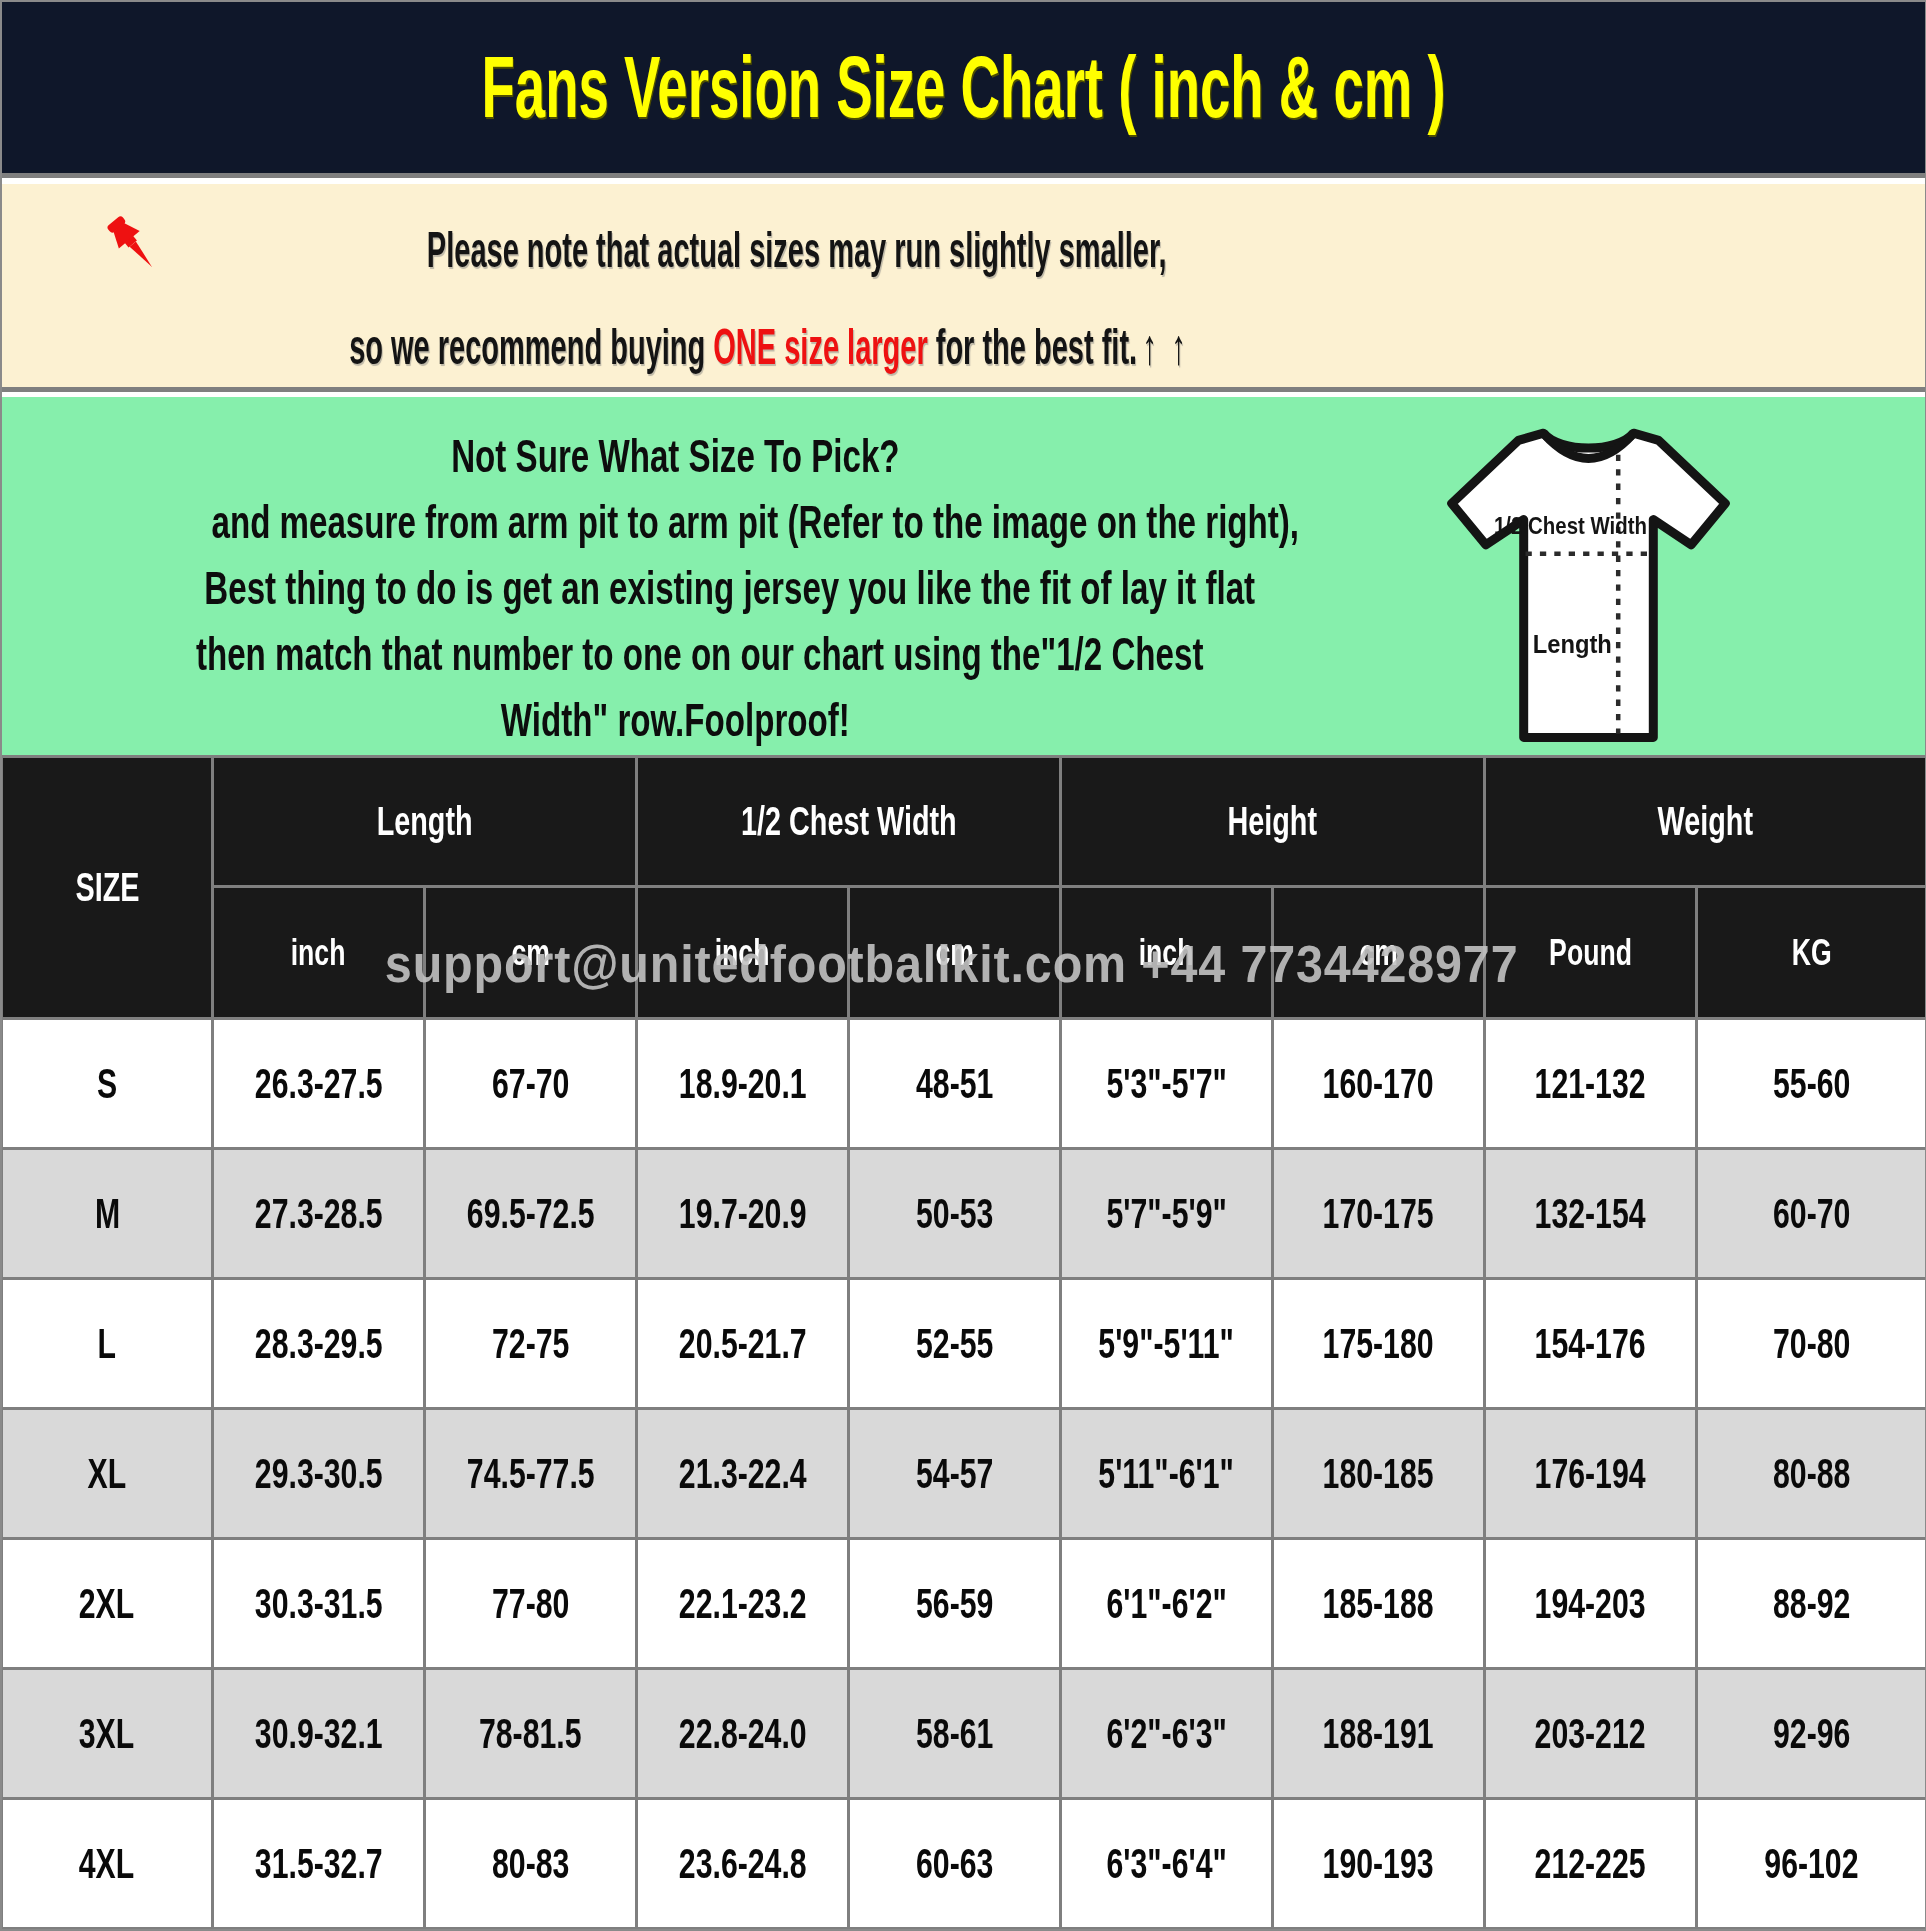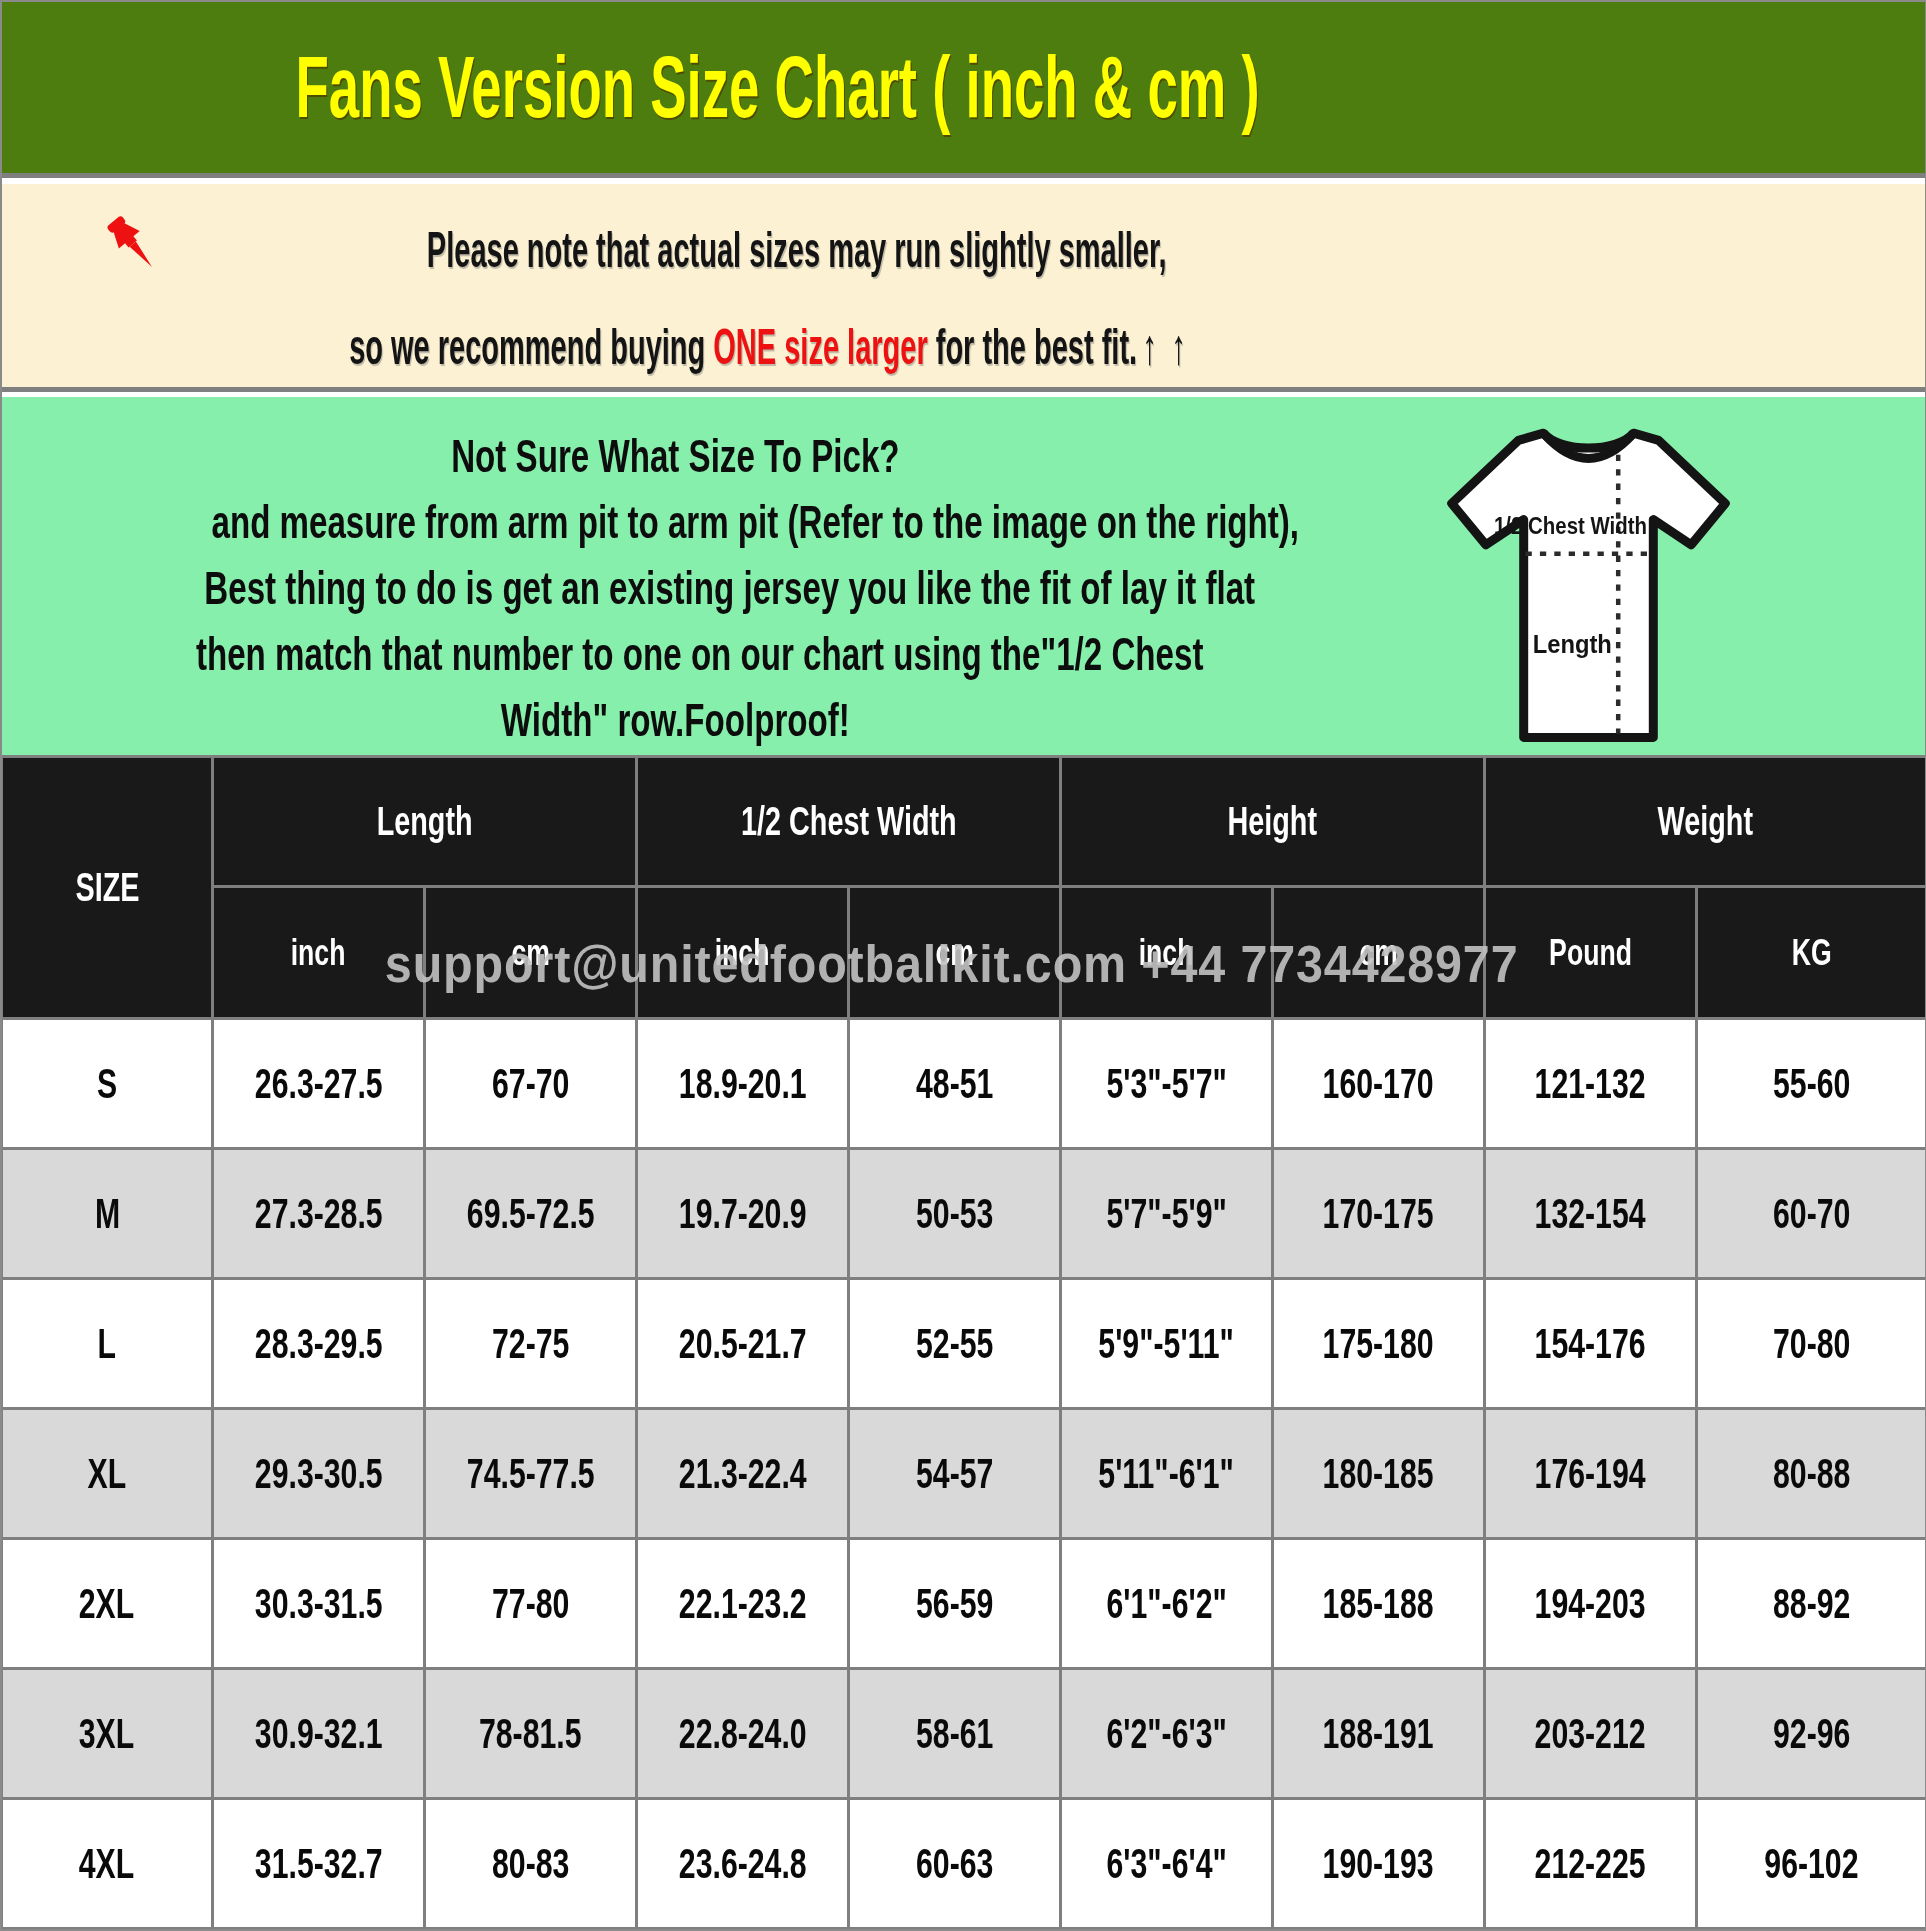--- a/index.html
+++ b/index.html
@@ -15,22 +15,22 @@
   
   .sq   { display:inline-block; white-space:nowrap; transform-origin:50% 50%; }
   .sq62 { transform:scaleX(0.62); }
   .sq58 { transform:scaleX(0.58); }
   .sq72 { transform:scaleX(0.72); }
   .sq95 { transform:scaleX(0.95); }
 
   
   .header-bar {
     position:absolute; left:0; top:0; width:1927px; height:178px;
-    background:#4d7c0f; border-bottom:5.5px solid #7f7f7f;
-    line-height:173px;
+    background:#0f172a; border-bottom:5.5px solid #7f7f7f;
+    text-align:center; line-height:173px;
   }
   .title-text { font-size:88px; color:#ffff00; letter-spacing:0px; text-shadow:1.8px 1.8px 0 #4d4d00; }
 
   
   .note-section {
     position:absolute; left:0; top:184px; width:1927px; height:208px;
     background:#fcf1d2; border-bottom:5.5px solid #7f7f7f;
     text-align:center; padding-right:395px;
   }
   .note-line { font-size:50px; color:#141414; text-shadow:1.8px 1.8px 0.9px rgba(120,120,120,.45); }

